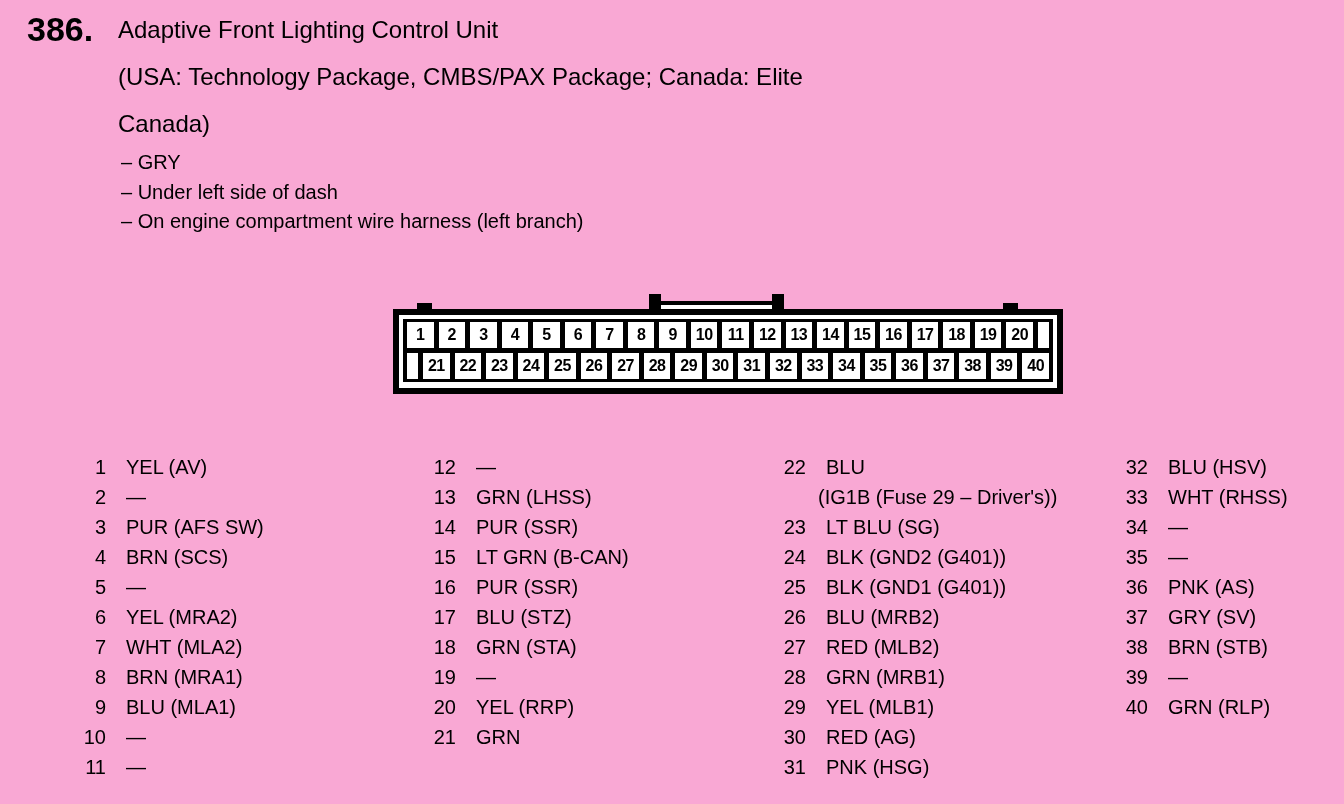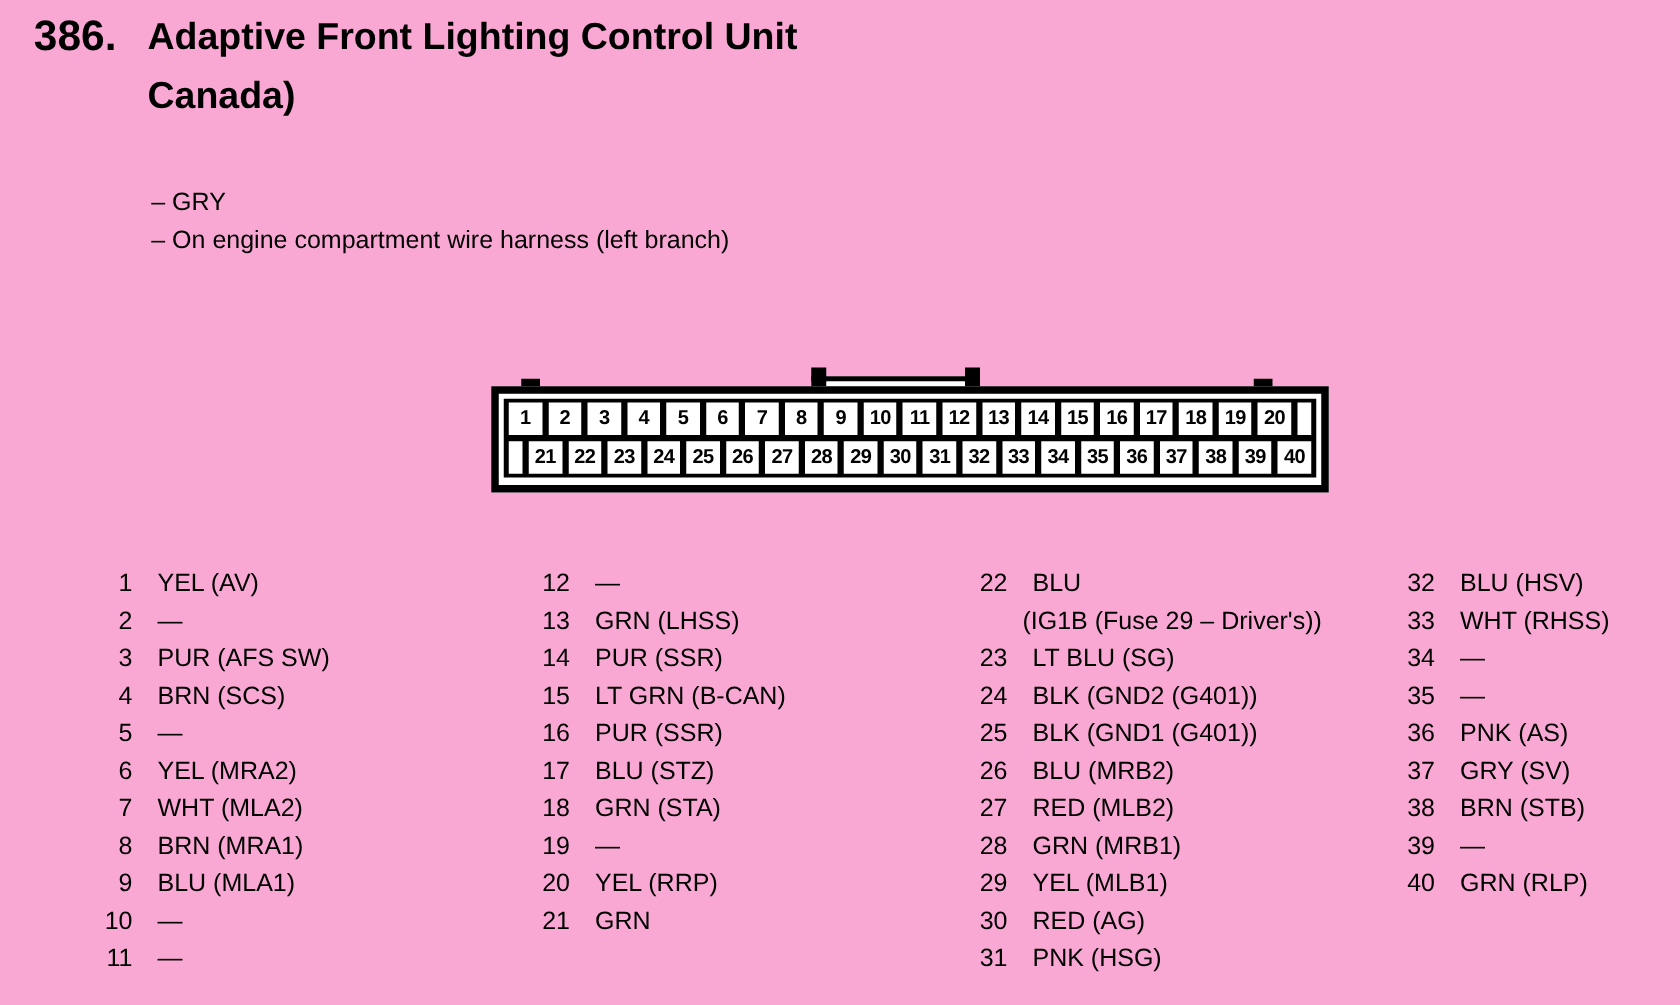--- a/index.html
+++ b/index.html
@@ -26,22 +26,22 @@
     font-weight: bold;
     line-height: 47px;
   }
   #title-block {
     position: absolute;
     left: 118px;
     top: 6px;
     width: 1190px;
   }
   .title-line {
-    font-size: 30px;
-    font-weight: bold;
+    font-size: 24px;
+    font-weight: normal;
     line-height: 47px;
     white-space: nowrap;
   }
   #bullet-block {
     position: absolute;
     left: 121px;
     top: 148px;
   }
   .bullet-line {
     font-size: 20px;
@@ -151,25 +151,27 @@
 </style>
 </head>
 <body>
 
 <div id="page">
 
   <div id="section-number">386.</div>
 
   <div id="title-block">
     <div class="title-line">Adaptive Front Lighting Control Unit</div>
+    <div class="title-line">(USA: Technology Package, CMBS/PAX Package; Canada: Elite</div>
     <div class="title-line">Canada)</div>
   </div>
 
   <div id="bullet-block">
     <div class="bullet-line">– GRY</div>
+    <div class="bullet-line">– Under left side of dash</div>
     <div class="bullet-line">– On engine compartment wire harness (left branch)</div>
   </div>
 
   <div id="connector">
     <div id="latch-crossbar"></div>
     <div id="latch-post-left" class="latch-post"></div>
     <div id="latch-post-right" class="latch-post"></div>
     <div id="bump-left" class="mount-bump"></div>
     <div id="bump-right" class="mount-bump"></div>
     <div id="connector-body">

